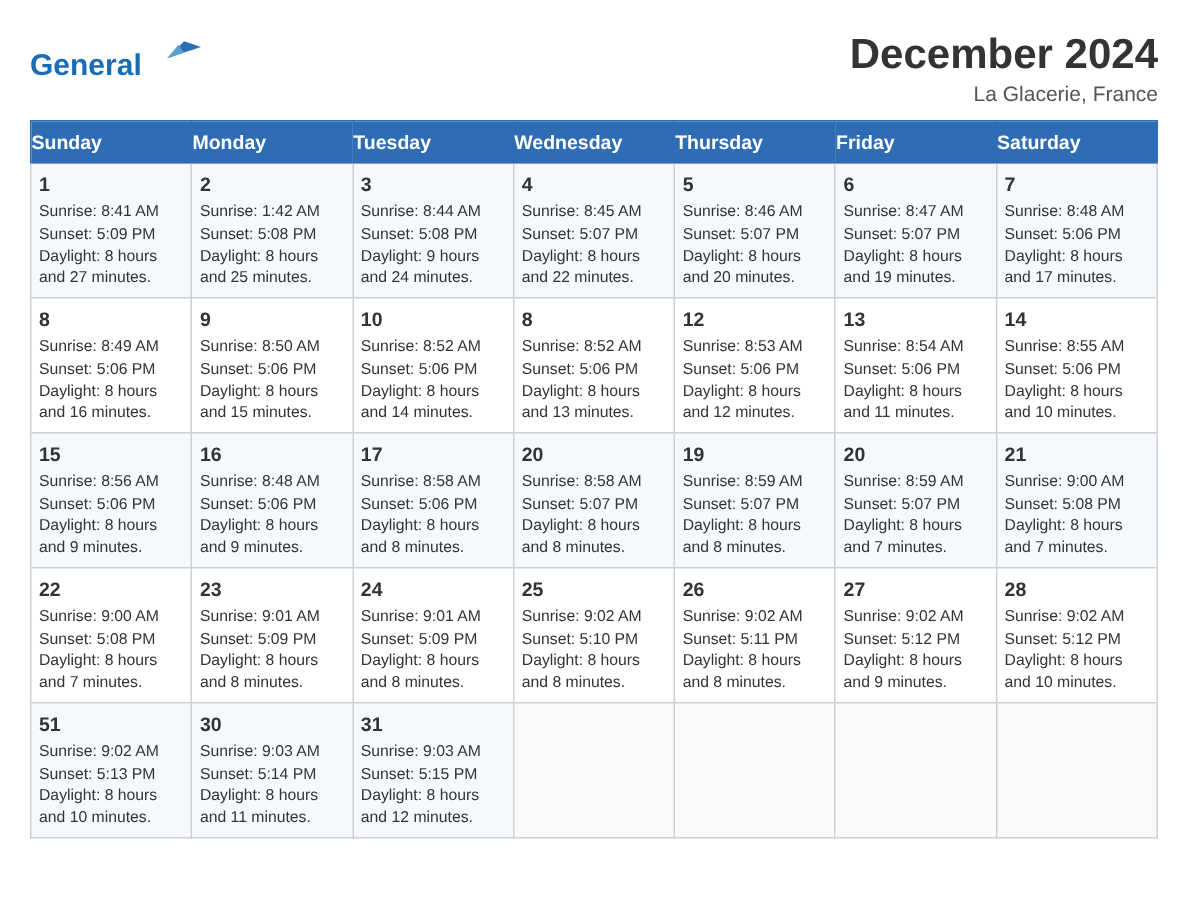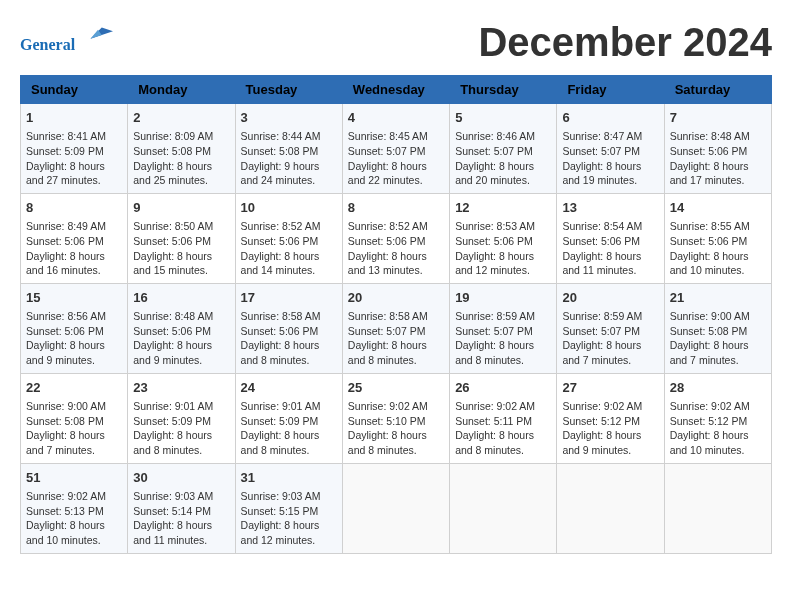--- a/index.html
+++ b/index.html
@@ -14,57 +14,56 @@
       display: flex;
       justify-content: space-between;
       align-items: flex-start;
       margin-bottom: 10px;
     }
     .logo {
       display: flex;
       align-items: center;
     }
     .logo-text {
-      font-size: 16px;
+      font-size: 20px;
       font-weight: bold;
       color: #333;
       line-height: 1.1;
-      font-family: Liberation Serif, serif;
     }
     .logo-text span {
       color: #1a6cb5;
     }
     .logo-icon {
       width: 30px;
       height: 30px;
       margin-left: 4px;
     }
     .title-block {
       text-align: right;
     }
     .month-title {
-      font-size: 40px;
+      font-size: 28px;
       font-weight: bold;
       color: #333;
     }
     .location {
       font-size: 14px;
       color: #555;
       margin-top: 2px;
     }
     table {
       width: 100%;
       border-collapse: collapse;
       table-layout: fixed;
     }
     thead tr th {
       background-color: #2e6db4;
-      color: #000000;
+      color: #ffffff;
       text-align: left;
-      padding: 6px 10px;
+      padding: 6px 0;
       font-size: 13px;
       font-weight: bold;
       border: 1px solid #2e6db4;
     }
     tbody tr td {
       vertical-align: top;
       padding: 5px 5px;
       font-size: 10.5px;
       color: #333;
       border: 1px solid #d0d0d0;
@@ -97,20 +96,21 @@
         <span>General</span>
         <svg class="logo-icon" viewBox="0 0 40 30">
           <polygon points="10,20 25,5 40,10 25,15" fill="#2e6db4"></polygon>
           <polygon points="10,20 20,8 25,15" fill="#5a9fd4"></polygon>
         </svg>
       </div>
     </div>
   </div>
   <div class="title-block">
     <div class="month-title">December 2024</div>
+    <div class="location">La Glacerie, France</div>
   </div>
 </div>
 
 <table>
   <thead>
     <tr id="thead-row">
         <th>Sunday</th>
         <th>Monday</th>
         <th>Tuesday</th>
         <th>Wednesday</th>
@@ -122,21 +122,21 @@
   <tbody id="calendar-body">
   <tr>
         <td>
           <span class="day-num">1</span>
           <div>Sunrise: 8:41 AM</div>
           <div>Sunset: 5:09 PM</div>
           <div>Daylight: 8 hours and 27 minutes.</div>
         </td>
         <td>
           <span class="day-num">2</span>
-          <div>Sunrise: 8:09 AM</div>
+          <div>Sunrise: 1:42 AM</div>
           <div>Sunset: 5:08 PM</div>
           <div>Daylight: 8 hours and 25 minutes.</div>
         </td>
         <td>
           <span class="day-num">3</span>
           <div>Sunrise: 8:44 AM</div>
           <div>Sunset: 5:08 PM</div>
           <div>Daylight: 9 hours and 24 minutes.</div>
         </td>
         <td>

